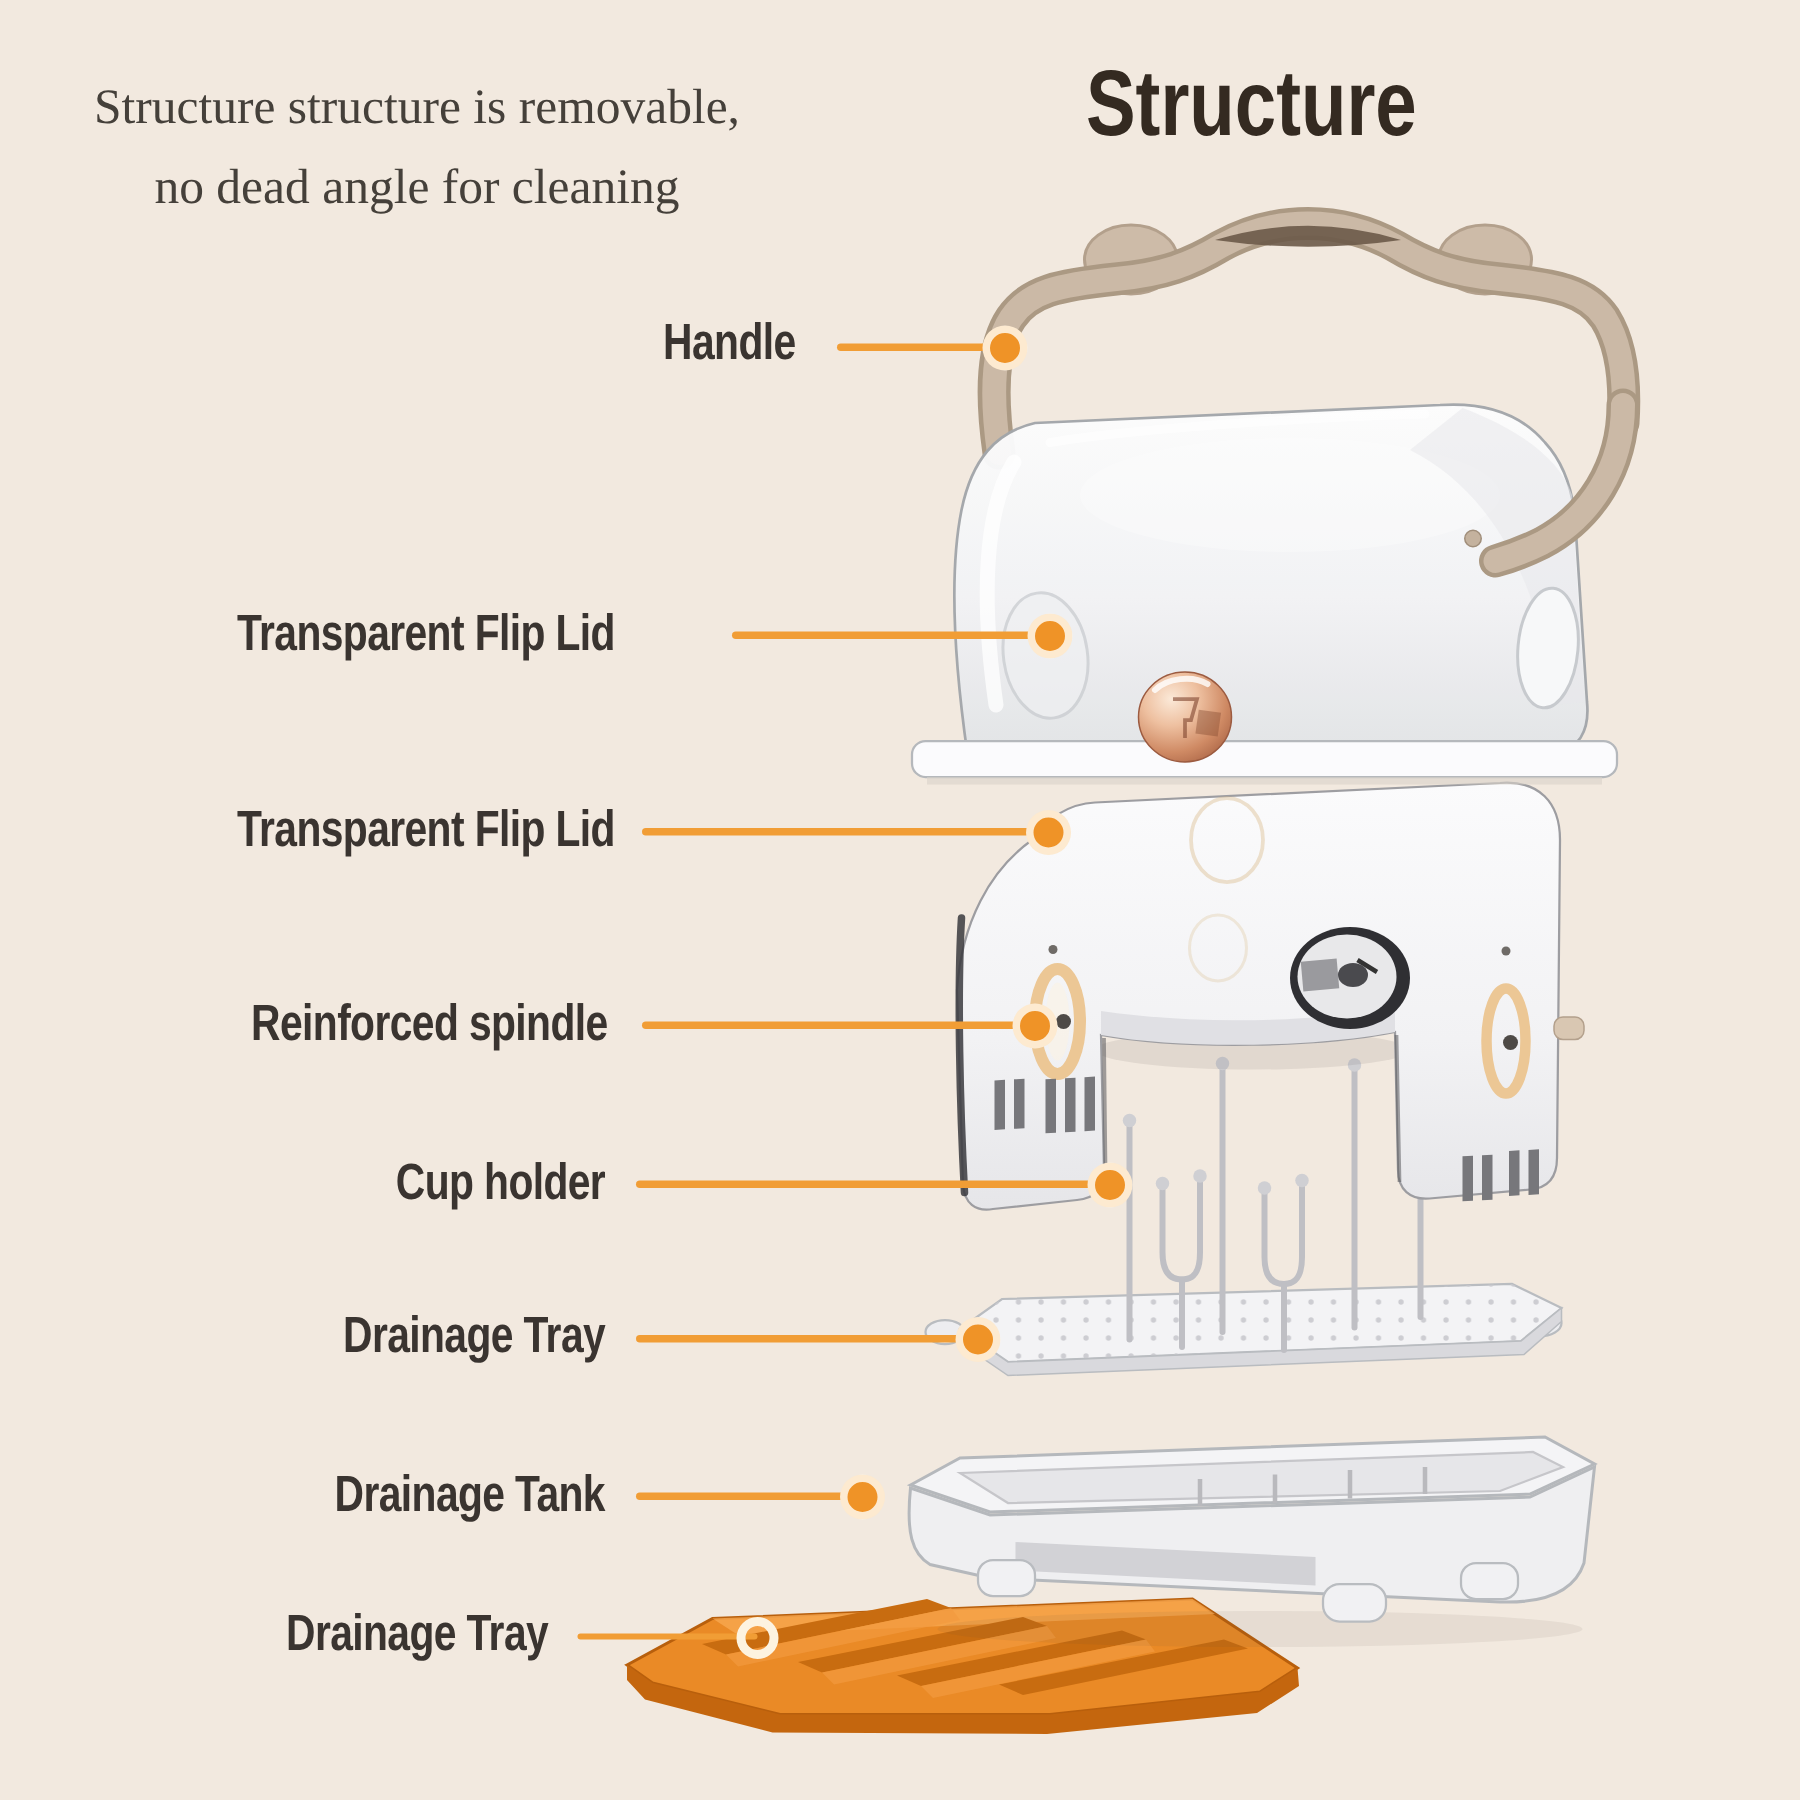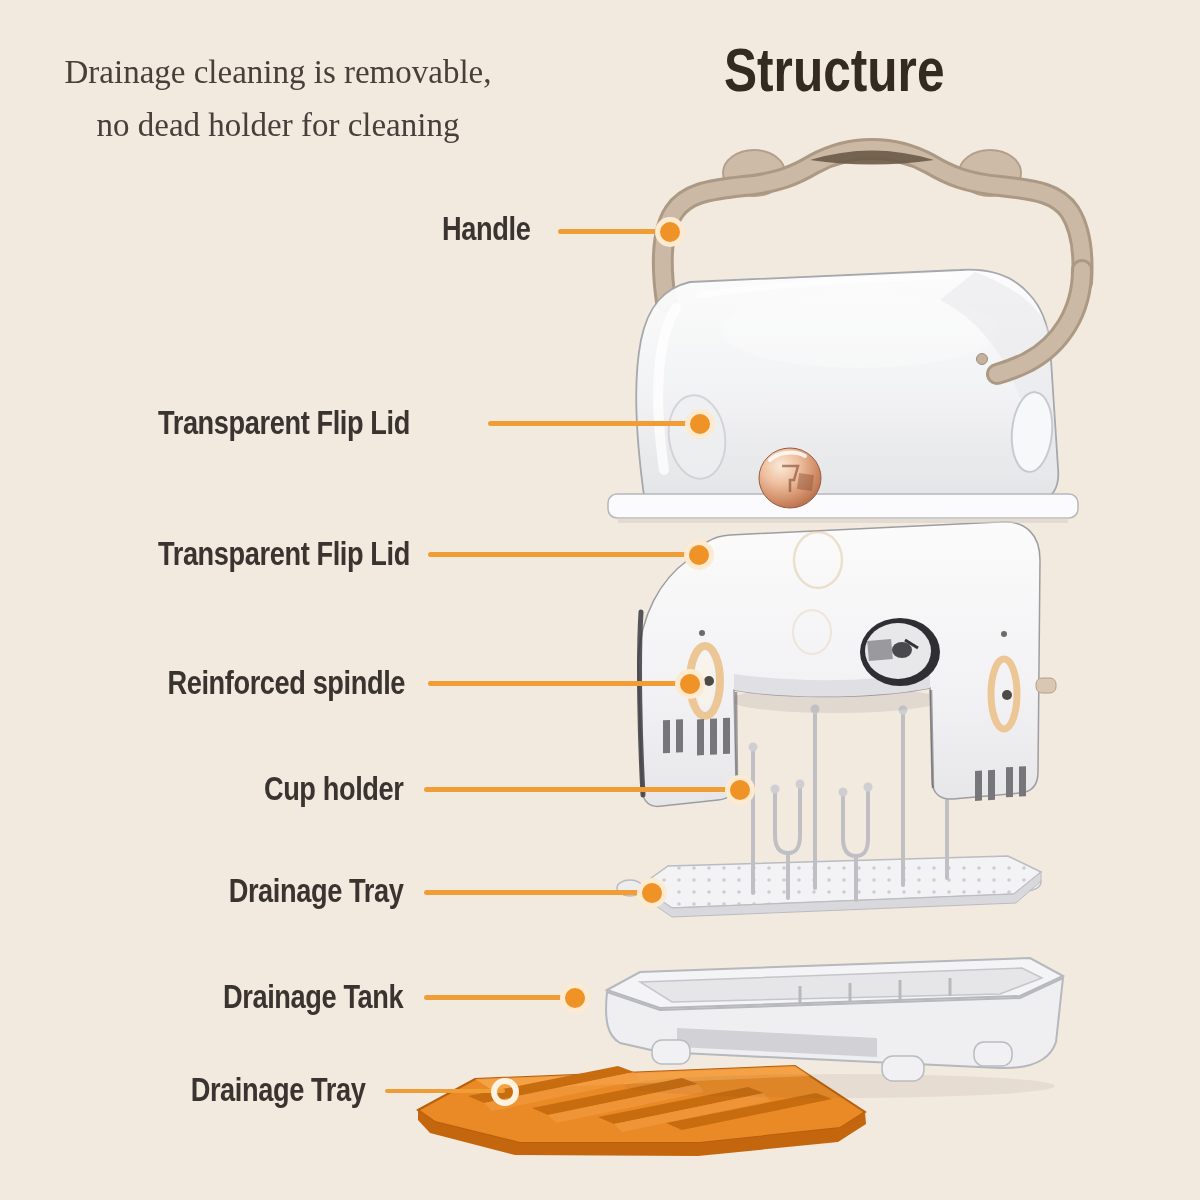--- a/index.html
+++ b/index.html
@@ -178,22 +178,22 @@
     </g>
 
     <g>
       <path d="M1082,270 C1082,312 1060,345 1028,362 C1014,369 1004,372 997,374" fill="none" stroke="#ab9983" stroke-width="22" stroke-linecap="round"></path>
       <path d="M1082,270 C1082,312 1060,345 1028,362 C1014,369 1004,372 997,374" fill="none" stroke="#cbb9a6" stroke-width="16" stroke-linecap="round"></path>
       <circle cx="982" cy="359" r="5.5" fill="#c4b29e" stroke="#a08e7a" stroke-width="1"></circle>
     </g>
   </svg>
 
   <div class="intro">
-    <div>Drainage cleaning is removable,</div>
-    <div>no dead holder for cleaning</div>
+    <div>Structure structure is removable,</div>
+    <div>no dead angle for cleaning</div>
   </div>
 
   <div class="title">Structure</div>
 
   <div class="label" style="right:670px;top:209px;">Handle</div>
   <div class="label" style="right:790px;top:403px;">Transparent Flip Lid</div>
   <div class="label" style="right:790px;top:534px;">Transparent Flip Lid</div>
   <div class="label" style="right:795px;top:663px;">Reinforced spindle</div>
   <div class="label" style="right:797px;top:769px;">Cup holder</div>
   <div class="label" style="right:797px;top:871px;">Drainage Tray</div>

